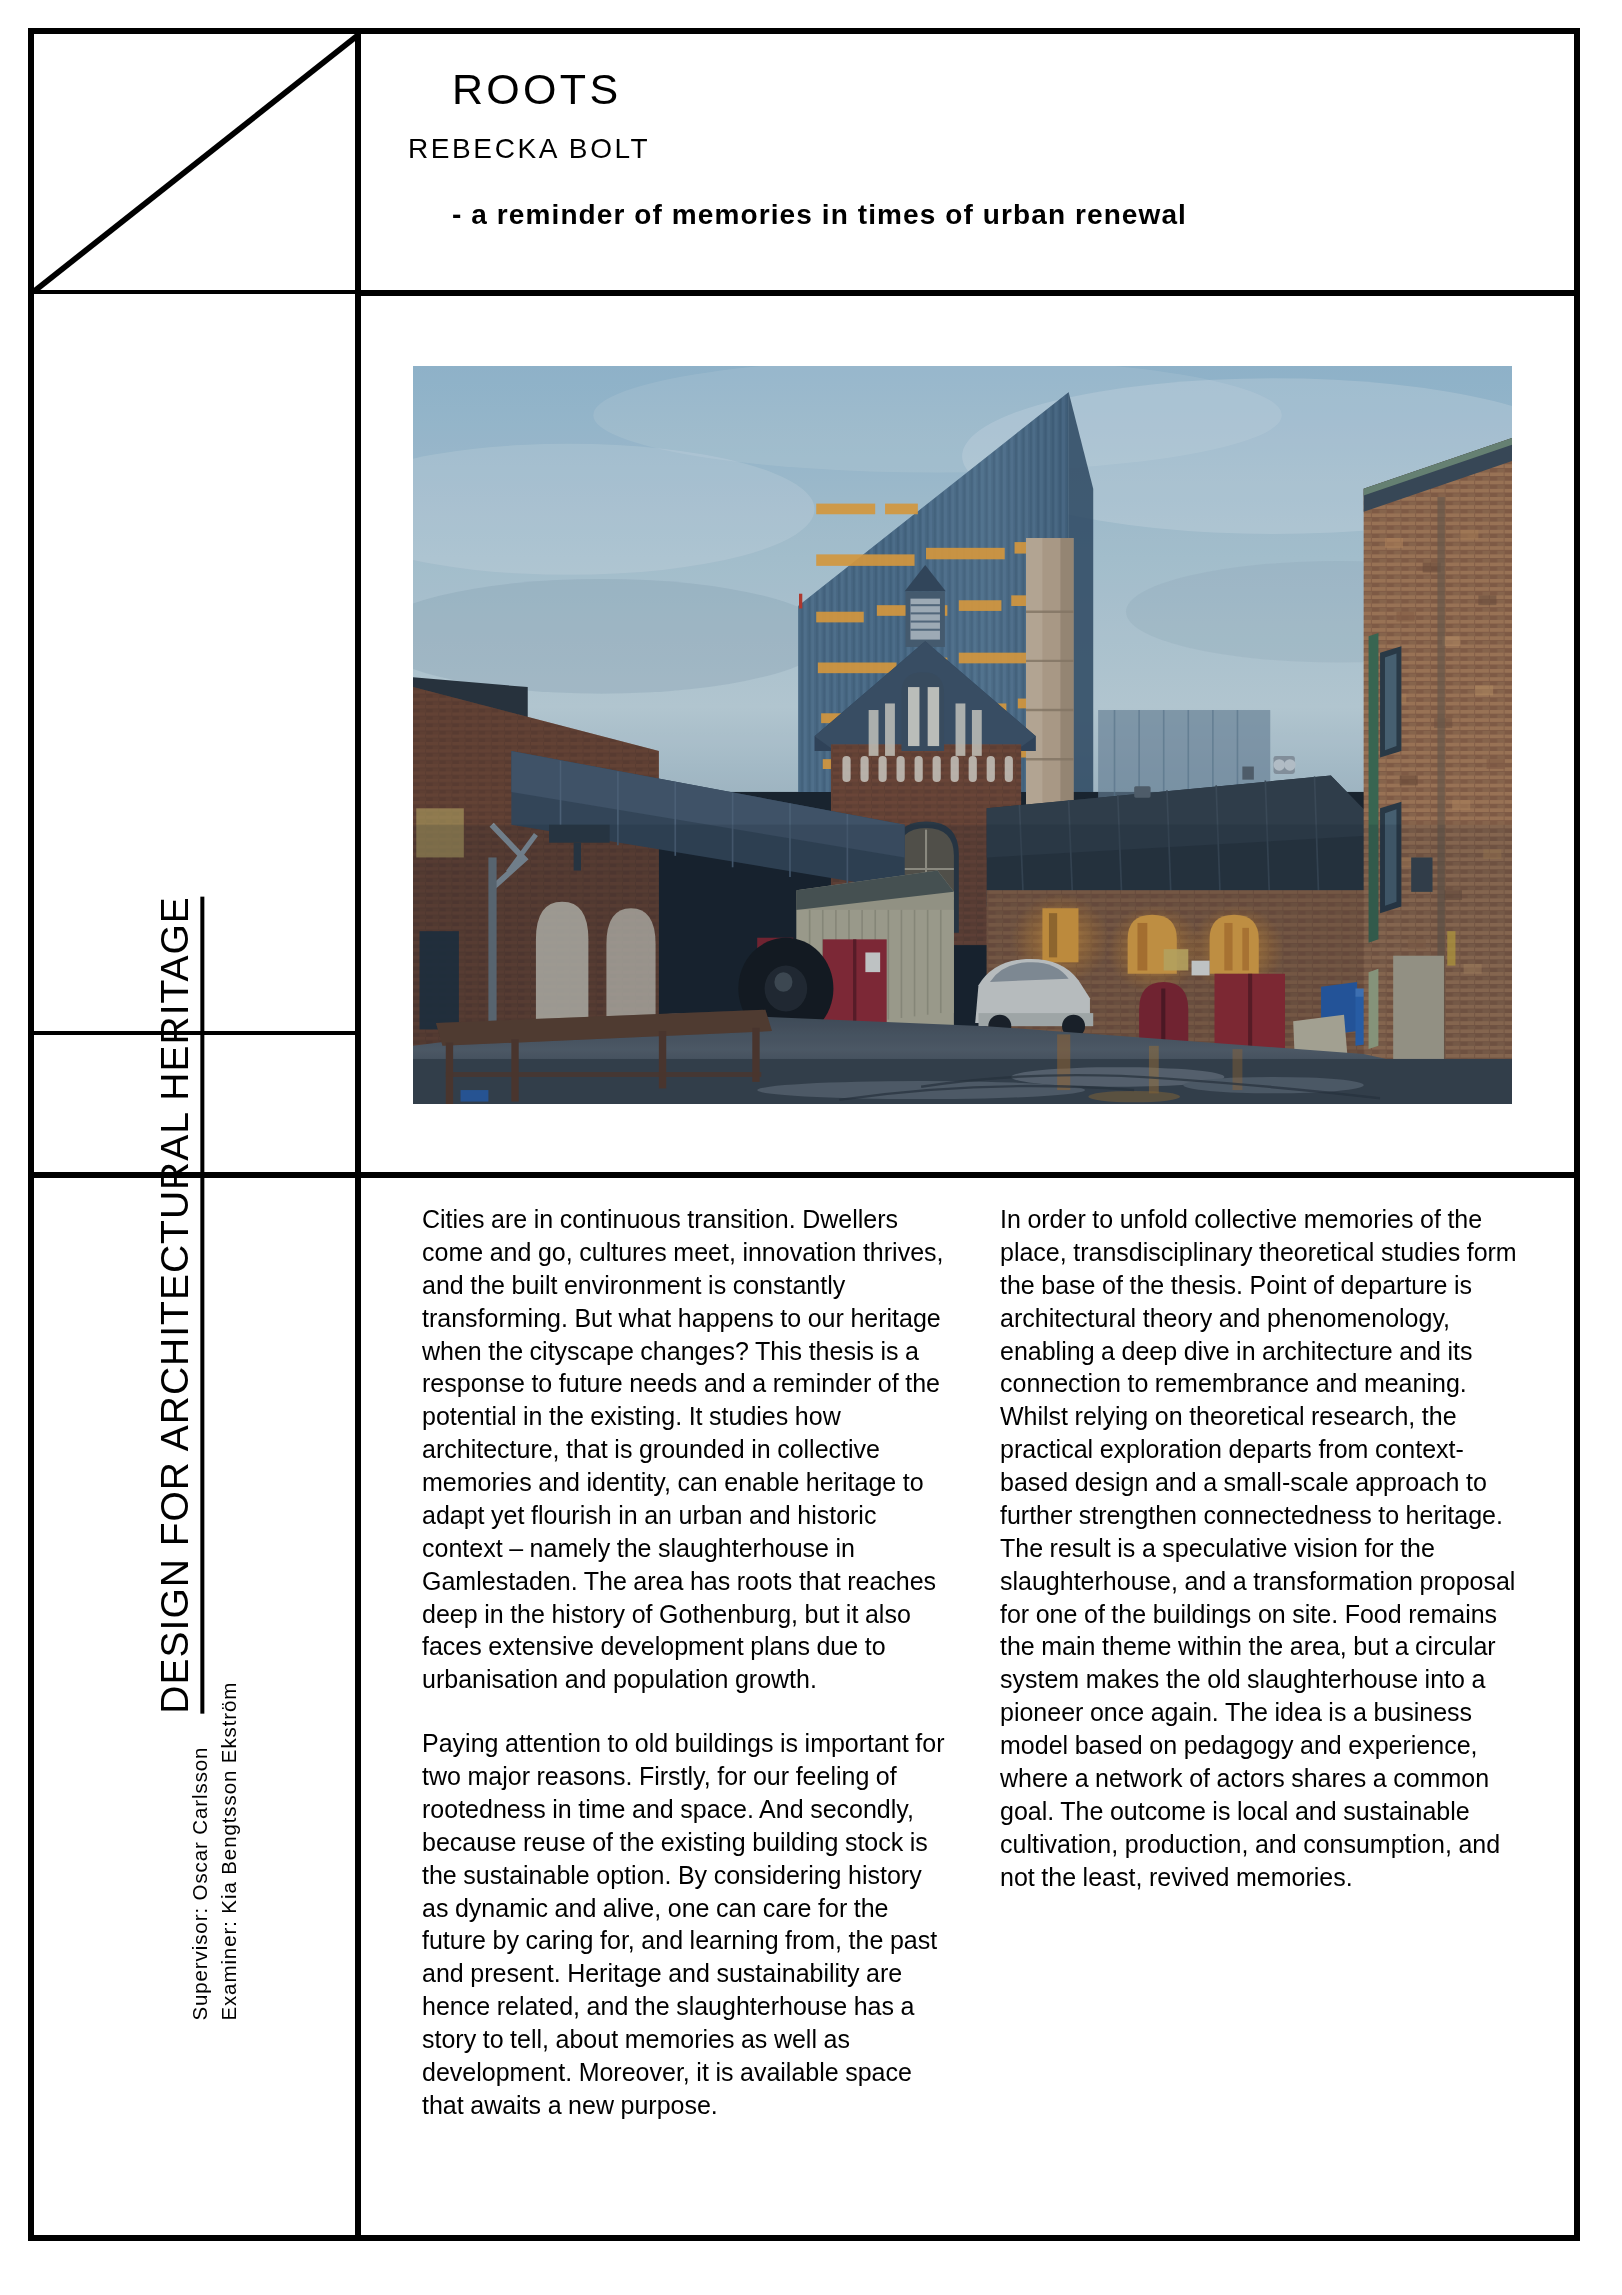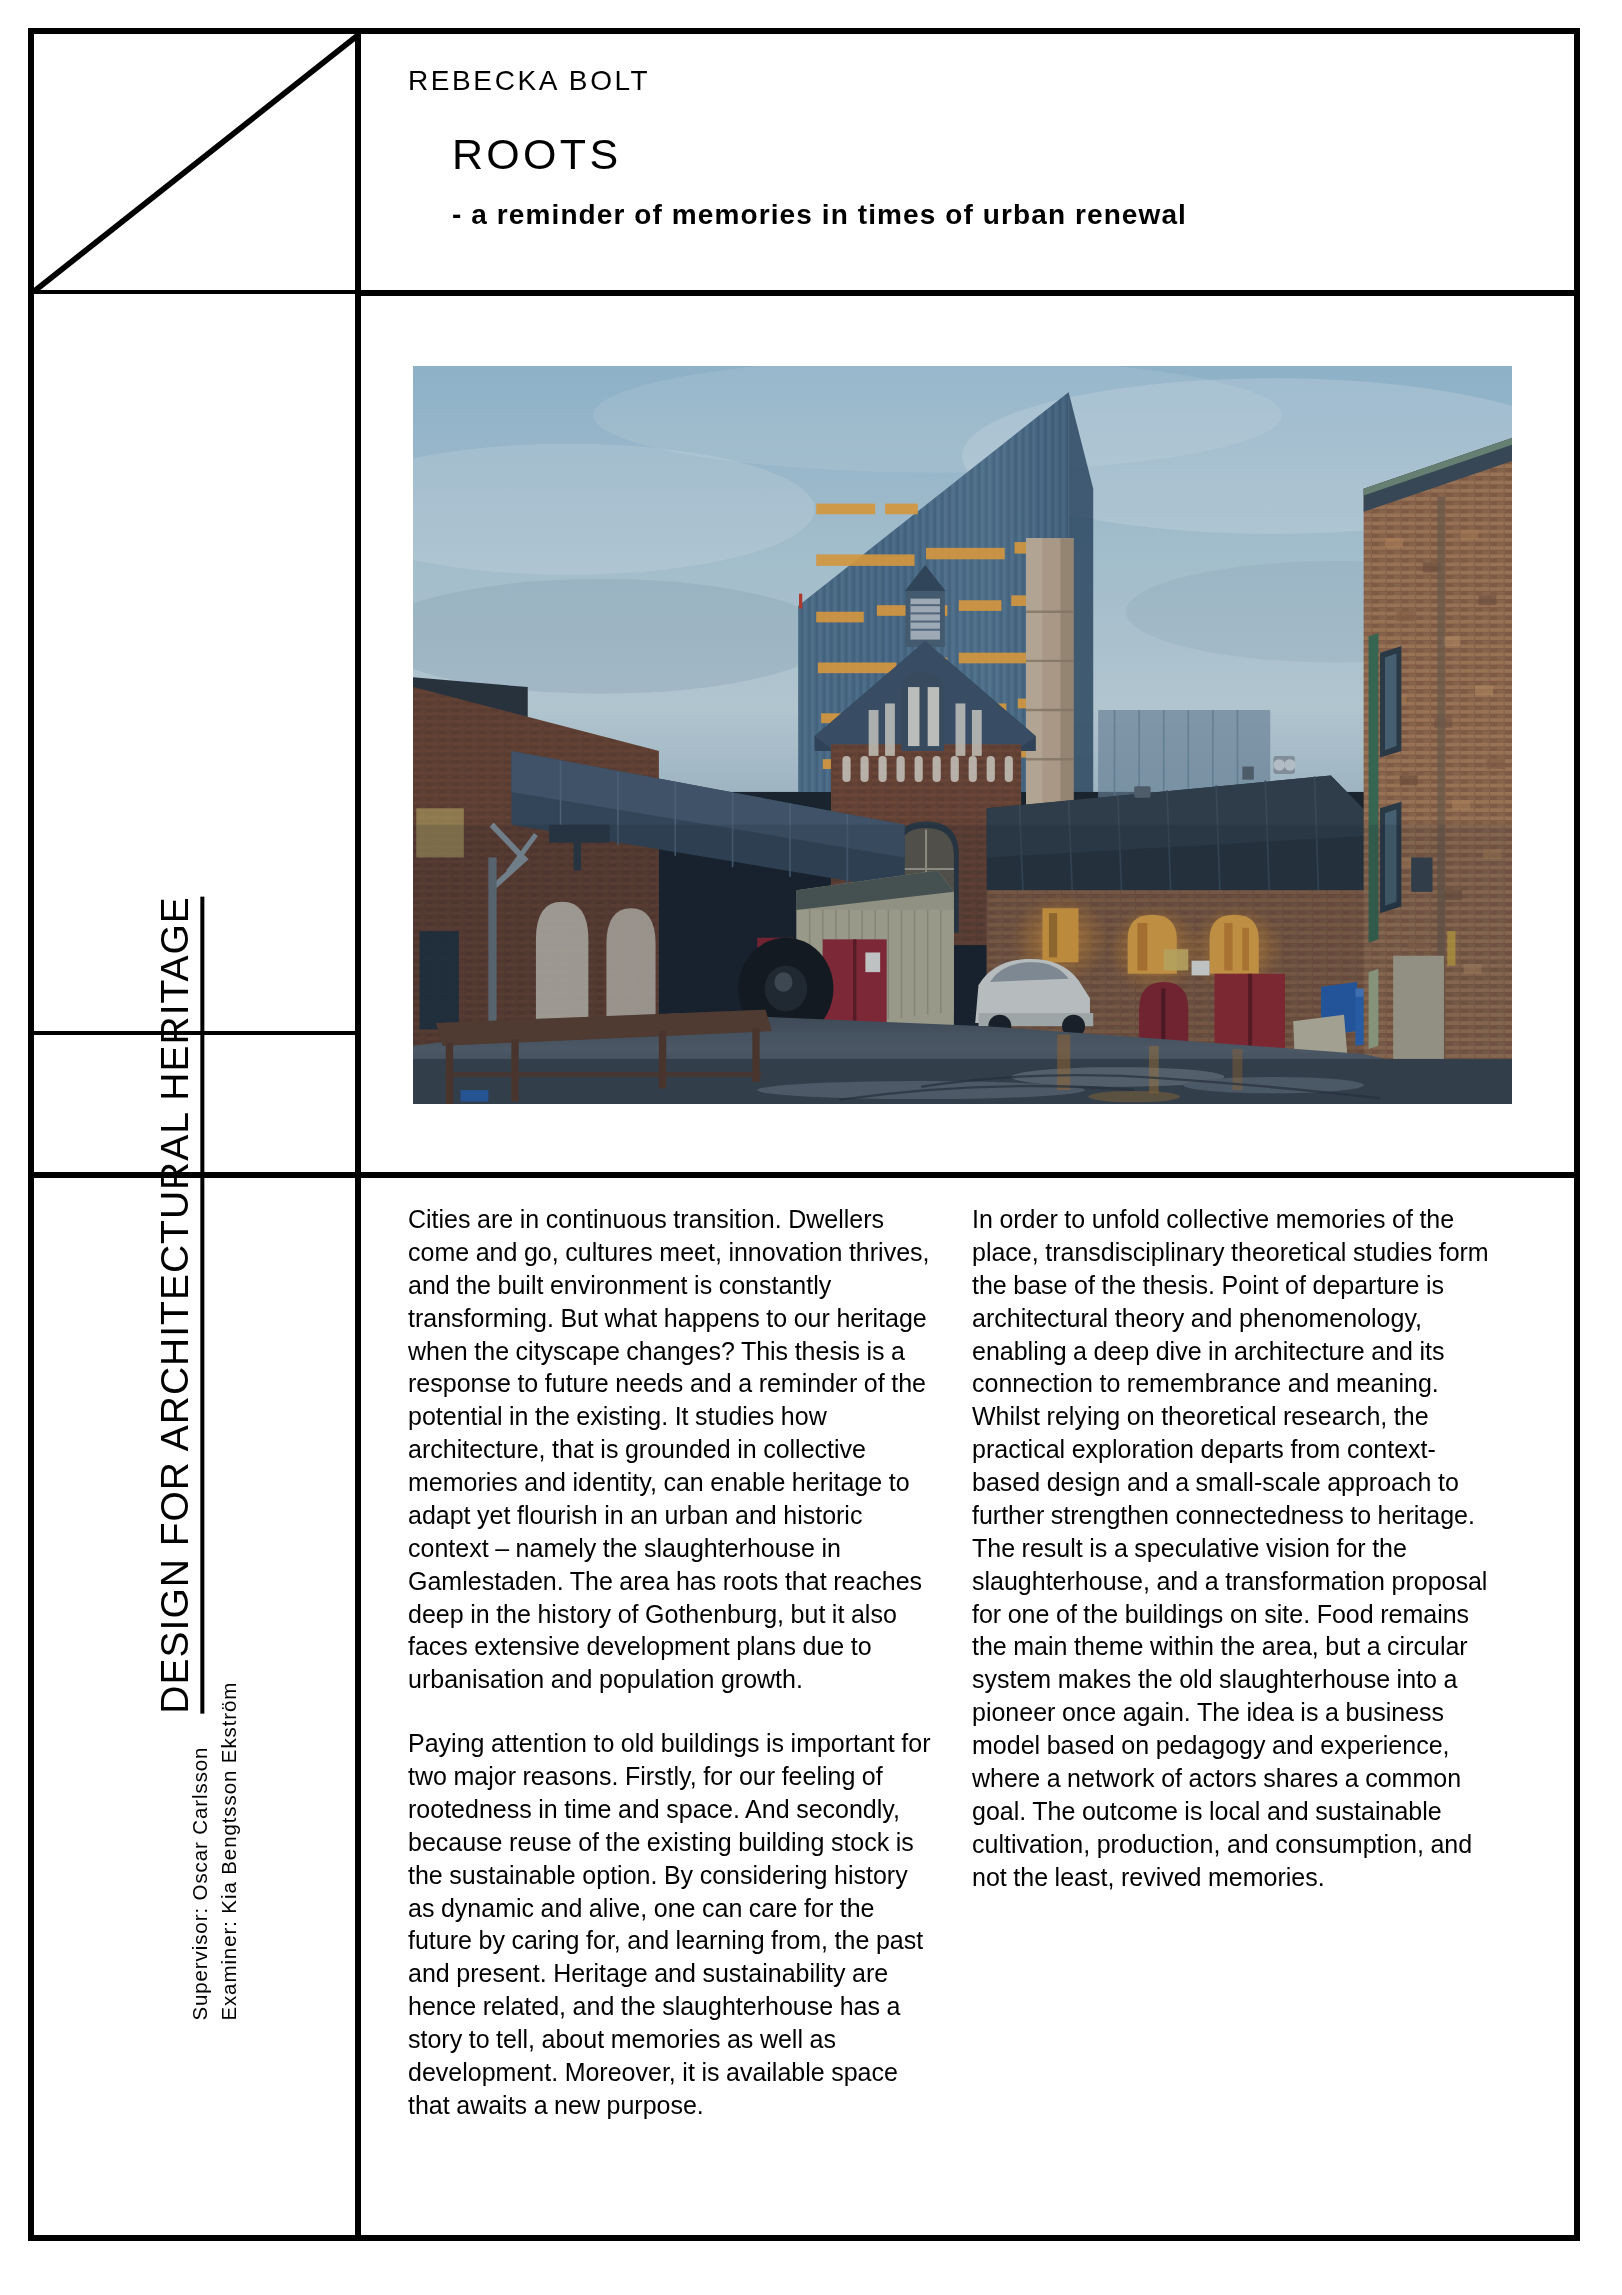--- a/index.html
+++ b/index.html
@@ -139,20 +139,21 @@
   #body-columns {
     position: absolute;
     left: 408px;
     top: 1203px;
     width: 1147px;
     display: flex;
     gap: 38px;
   }
   .text-col {
     width: 526px;
+    margin-left: 14px;
   }
   .body-para {
     font-size: 25px;
     line-height: 1.315;
     margin: 0 0 31px 0;
     text-align: left;
     word-spacing: -0.4px;
   }
   .body-para:last-child { margin-bottom: 0; }
   .keywords-para {
@@ -178,22 +179,22 @@
   <div class="rule" id="title-rule"></div>
   <div class="rule" id="main-rule"></div>
 
   <div id="diagonal-cell">
     <svg viewBox="0 0 396 316" preserveAspectRatio="none" aria-hidden="true">
       <line x1="0" y1="314" x2="394" y2="2" stroke="#000000" stroke-width="7"></line>
     </svg>
   </div>
 
   <div id="title-block">
+    <div id="main-title">ROOTS</div>
     <div id="author-name">REBECKA BOLT</div>
-    <div id="main-title">ROOTS</div>
     <div id="subtitle">- a reminder of memories in times of urban renewal</div>
   </div>
 
   <div id="photo-frame">
     <svg viewBox="0 0 1341 901" preserveAspectRatio="none" aria-hidden="true">
       <defs>
         <linearGradient id="skyGrad" x1="0" y1="0" x2="0" y2="1">
           <stop offset="0%" stop-color="#9cc0d6"></stop>
           <stop offset="45%" stop-color="#b3cdda"></stop>
           <stop offset="80%" stop-color="#c3d6de"></stop>

